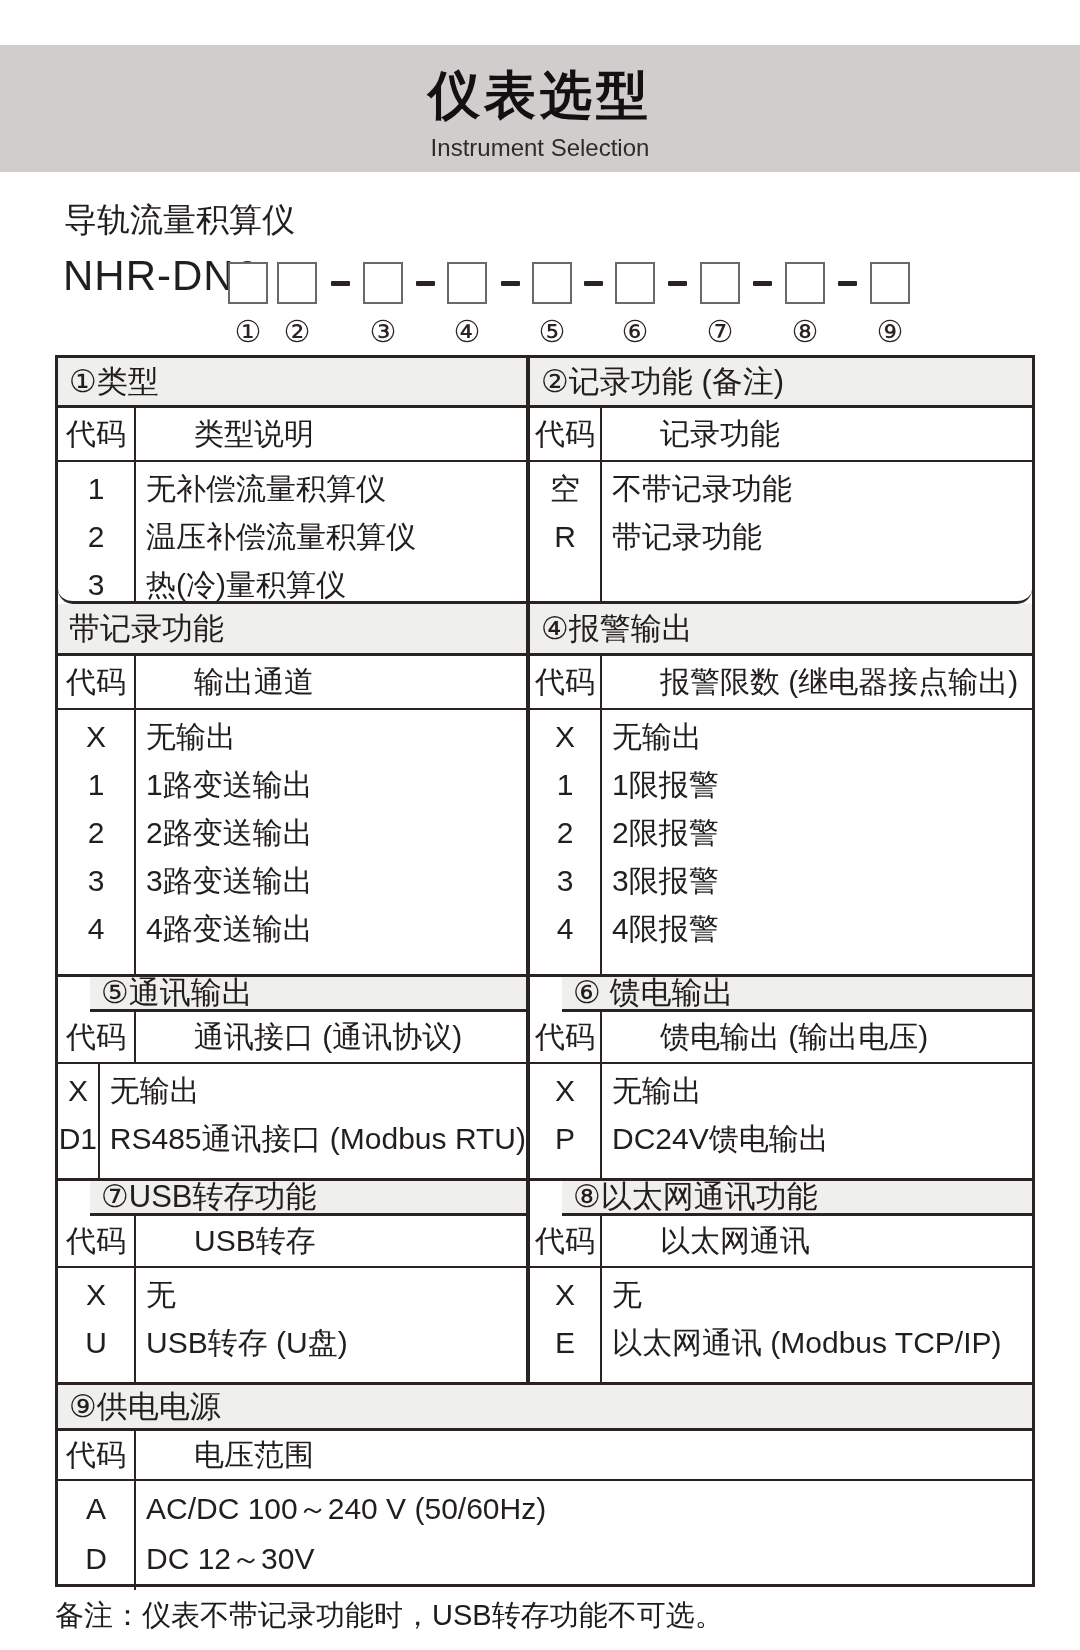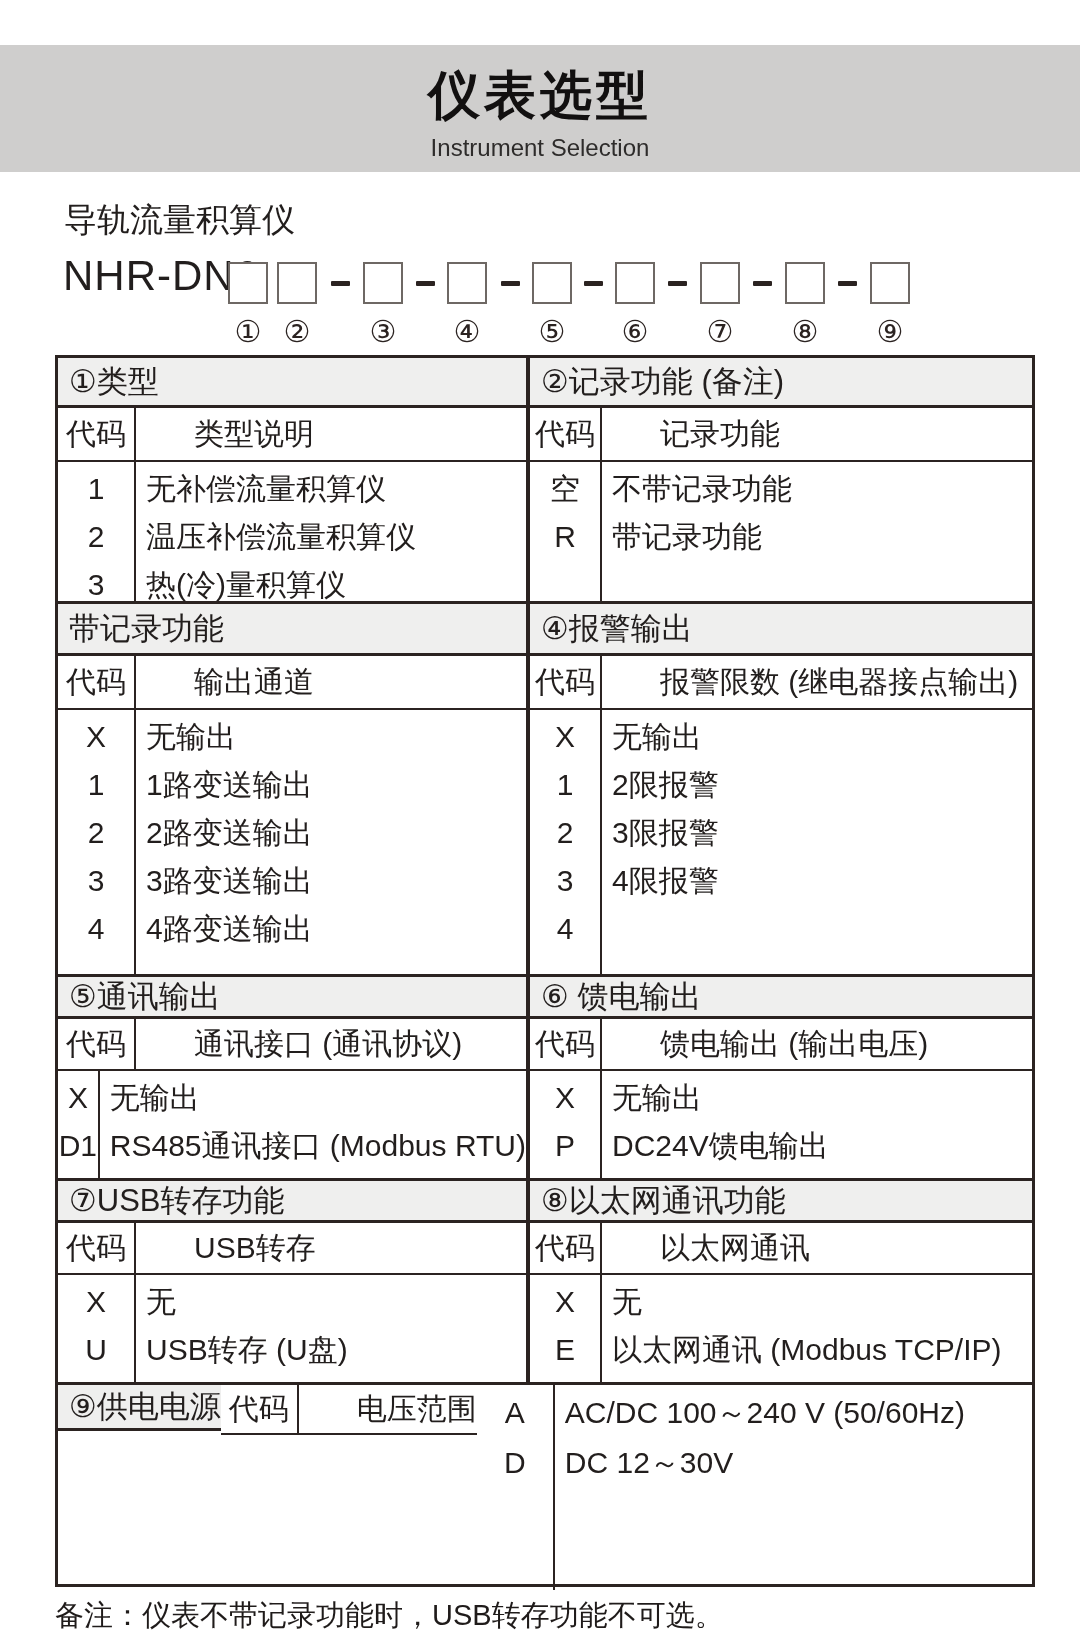--- a/index.html
+++ b/index.html
@@ -16,33 +16,33 @@
   .product-name { position:absolute; left:64px; top:198px; font-size:33px; color:#221e1d; }
   .model-prefix { position:absolute; left:63px; top:252px; font-size:42px; font-weight:500; letter-spacing:1px; color:#221e1d; }
   .slot { position:absolute; top:262px; width:40px; text-align:center; }
   .slot .box { width:40px; height:42px; border:2px solid #6e6864; background:#ffffff; }
   .slot .num { margin-top:10px; font-size:30px; color:#2b2321; font-family:"DejaVu Sans","Liberation Serif",serif; }
   .dash { position:absolute; top:281px; width:19px; height:5px; background:#2b2321; border-radius:1px; }
 
   
   .sel-table { position:absolute; left:55px; top:355px; width:980px; height:1232px; border:3px solid #2b2321; background:#ffffff; }
   .pair { display:flex; border-bottom:3px solid #2b2321; width:100%; }
-  .pair.p12 { height:246px; }
+  .pair.p12 { height:246px;border-radius:15px; }
   .pair.p34 { height:373px; }
   .pair.p56 { height:204px; }
   .pair.p78 { height:204px; }
-  .single.s9 { height:205px; border-bottom:none; display:flex; }
+  .single.s9 { height:205px; border-bottom:none; display:flex; flex-direction:column; }
   .half { display:flex; flex-direction:column; height:100%; }
   .half.left { width:472px; border-right:4px solid #2b2321; }
   .half.right { flex:1; }
 
   .sec-header { background:#efefee; border-bottom:3px solid #2b2321; font-size:31px; padding-left:11px; display:flex; align-items:center; color:#221e1d; }
   .p12 .sec-header { height:50px; }
   .p34 .sec-header { height:52px; }
-  .p56 .sec-header, .p78 .sec-header { height:42px; }
+  .p56 .sec-header, .p78 .sec-header { height:35px;margin-left:32px; }
   .s9 .sec-header { height:46px; }
 
   .col-header { display:flex; border-bottom:2px solid #2b2321; font-size:30px;gap:48px; }
   .p12 .col-header { height:54px; }
   .p34 .col-header { height:54px; }
   .p56 .col-header, .p78 .col-header { height:52px; }
   .s9 .col-header { height:50px; }
   .code-head { display:flex; align-items:center; justify-content:center; border-right:2px solid #2b2321; }
   .desc-head { flex:1; display:flex; align-items:center; padding-left:10px; }
 
@@ -190,20 +190,21 @@
         <div class="body">
           <div class="code-col">
             <div class="cell">X</div>
             <div class="cell">1</div>
             <div class="cell">2</div>
             <div class="cell">3</div>
             <div class="cell">4</div>
           </div>
           <div class="desc-col">
             <div class="cell">无输出</div>
+            <div class="cell">1限报警</div>
             <div class="cell">2限报警</div>
             <div class="cell">3限报警</div>
             <div class="cell">4限报警</div>
           </div>
         </div>
       </div>
     </div>
 
     <div class="pair p56">
       <div class="half left">

